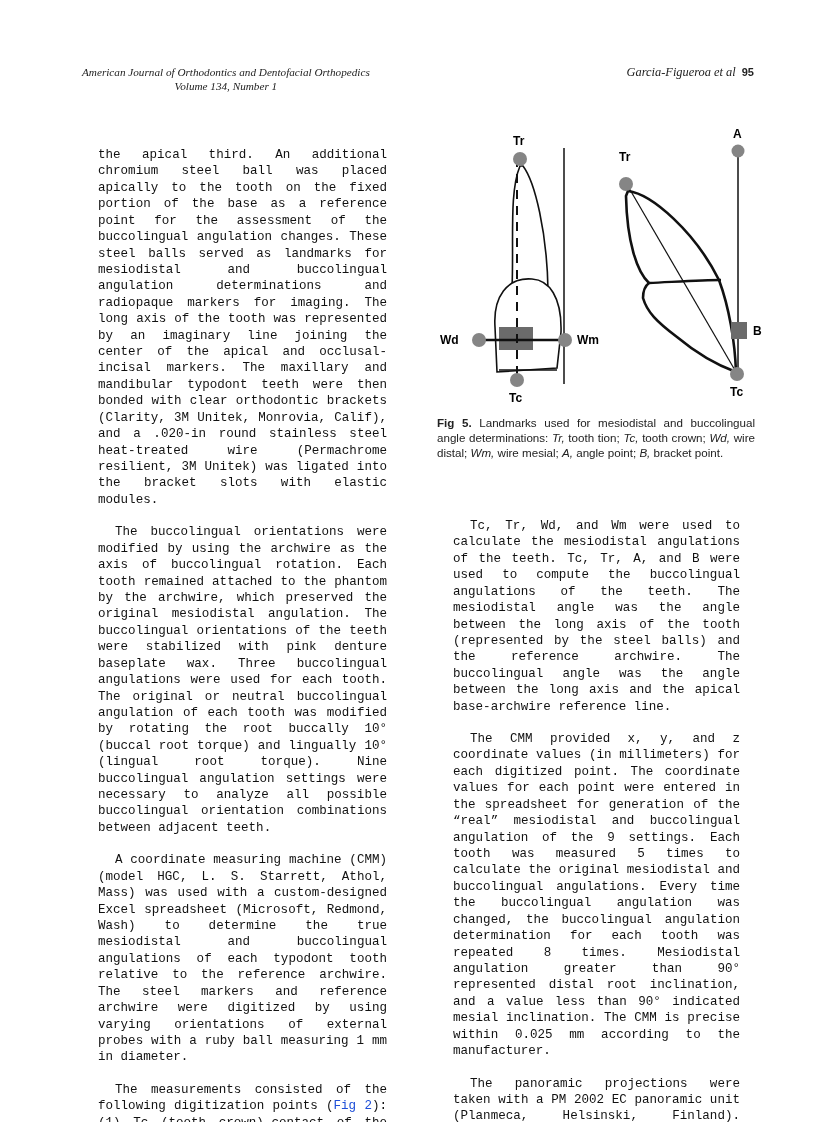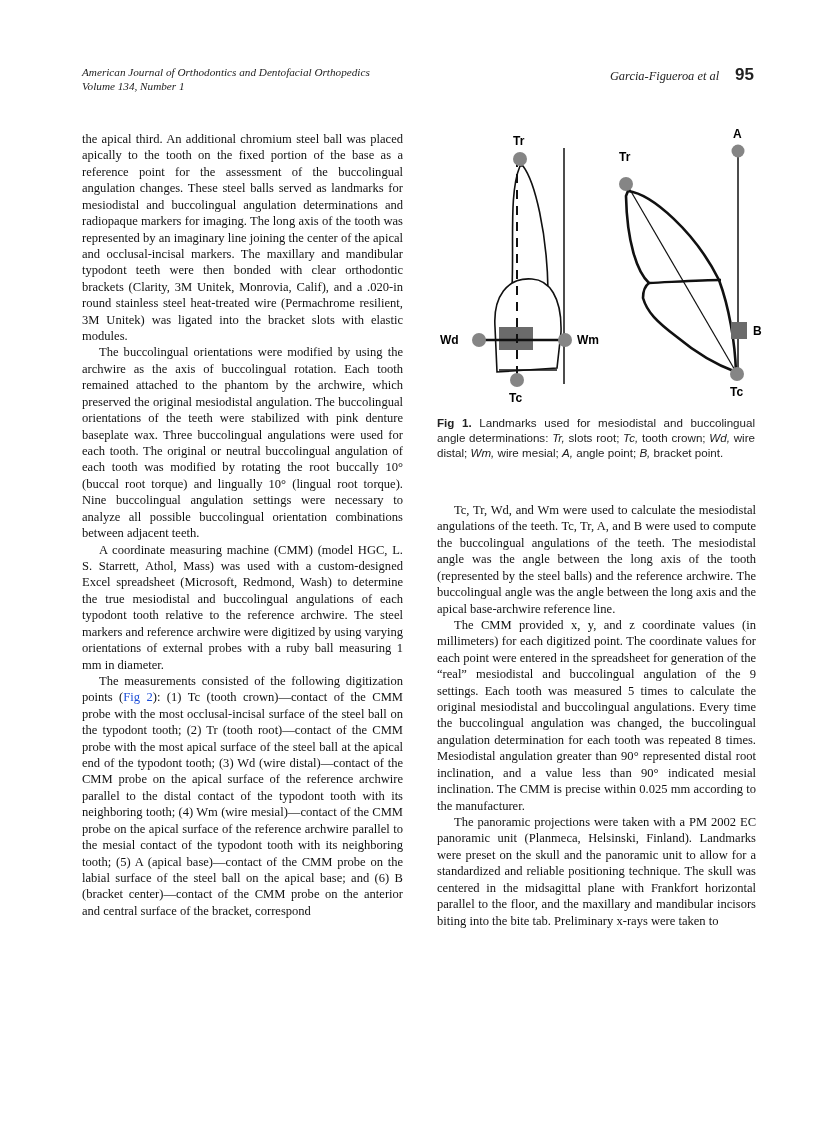--- a/index.html
+++ b/index.html
@@ -1,24 +1,24 @@
 <!DOCTYPE html>
 <html><head>
 <meta charset="utf-8">
 <style>
   html, body { margin:0; padding:0; background:#ffffff; }
   body { width:838px; height:1122px; position:relative; overflow:hidden; }
   .page { position:absolute; left:0; top:0; width:838px; height:1122px; background:#fff; }
-  .hdr-left { position:absolute; left:82px; top:65px; font-family:"Liberation Serif", serif; font-style:italic; font-size:11.2px; line-height:14px; color:#222; }
+  .hdr-left { position:absolute; left:82px; top:65px; font-family:"Liberation Serif", serif; font-style:italic; font-size:11.2px; line-height:14px; color:#222;text-align:center; }
   .hdr-right { position:absolute; right:84px; top:65px; font-family:"Liberation Serif", serif; font-style:italic; font-size:12.4px; color:#222; }
-  .hdr-right .pg { font-family:"Liberation Sans", sans-serif; font-style:normal; font-weight:bold; margin-left:16px; font-size:17px; }
+  .hdr-right .pg { font-family:"Liberation Sans", sans-serif; font-style:normal; font-weight:bold; margin-left:6px; font-size:11px; }
   .col { position:absolute; font-family:"Liberation Serif", serif; font-size:12.55px; line-height:16.42px; color:#111; text-align:justify; hyphens:manual; }
   .col-left { left:82px; top:131px; width:321px; }
   .col-right-body { left:437px; top:502px; width:319px; }
-  .col p { margin:0; }
+  .col p { margin:16px;font-family:Liberation Mono, monospace; }
   .col p.ind { text-indent:17px; }
   .figref { color:#1d4ed8; }
   .figure { position:absolute; left:437px; top:122px; width:326px; height:280px; }
   .caption { position:absolute; left:437px; top:415px; width:318px; font-family:"Liberation Sans", sans-serif; font-size:11.6px; line-height:15px; color:#222; text-align:justify; }
   .caption .lbl { font-weight:bold; }
   .caption i { font-style:italic; }
 </style>
 </head>
 <body>
 
@@ -71,21 +71,21 @@
         <circle cx="300" cy="252" r="7" fill="#858585"></circle>
         <text x="296" y="16">A</text>
         <text x="182" y="39">Tr</text>
         <text x="316" y="213">B</text>
         <text x="293" y="274">Tc</text>
       </g>
     </svg>
   </div>
 
   <div class="caption">
-    <span class="lbl">Fig 1.</span><span> Landmarks used for mesiodistal and buccolin­gual angle determinations: </span><i>Tr,</i><span> slots root; </span><i>Tc,</i><span> tooth crown; </span><i>Wd,</i><span> wire distal; </span><i>Wm,</i><span> wire mesial; </span><i>A,</i><span> angle point; </span><i>B,</i><span> bracket point.</span>
+    <span class="lbl">Fig 5.</span><span> Landmarks used for mesiodistal and buccolin­gual angle determinations: </span><i>Tr,</i><span> tooth tion; </span><i>Tc,</i><span> tooth crown; </span><i>Wd,</i><span> wire distal; </span><i>Wm,</i><span> wire mesial; </span><i>A,</i><span> angle point; </span><i>B,</i><span> bracket point.</span>
   </div>
 
   <div class="col col-right-body">
     <p class="ind">Tc, Tr, Wd, and Wm were used to calculate the mesiodistal angulations of the teeth. Tc, Tr, A, and B were used to compute the buccolingual angulations of the teeth. The mesiodistal angle was the angle between the long axis of the tooth (represented by the steel balls) and the reference archwire. The buccolingual angle was the angle between the long axis and the apical base-archwire reference line.</p>
     <p class="ind">The CMM provided x, y, and z coordinate values (in millimeters) for each digitized point. The coordinate values for each point were entered in the spreadsheet for generation of the “real” mesiodistal and buccolin­gual angulation of the 9 settings. Each tooth was measured 5 times to calculate the original mesiodistal and buccolingual angulations. Every time the buccolin­gual angulation was changed, the buccolingual angula­tion determination for each tooth was repeated 8 times. Mesiodistal angulation greater than 90° represented distal root inclination, and a value less than 90° indicated mesial inclination. The CMM is precise within 0.025 mm according to the manufacturer.</p>
     <p class="ind">The panoramic projections were taken with a PM 2002 EC panoramic unit (Planmeca, Helsinski, Fin­land). Landmarks were preset on the skull and the panoramic unit to allow for a standardized and reliable positioning technique. The skull was centered in the midsagittal plane with Frankfort horizontal parallel to the floor, and the maxillary and mandibular incisors biting into the bite tab. Preliminary x-rays were taken to</p>
   </div>
 
 </div>
 

